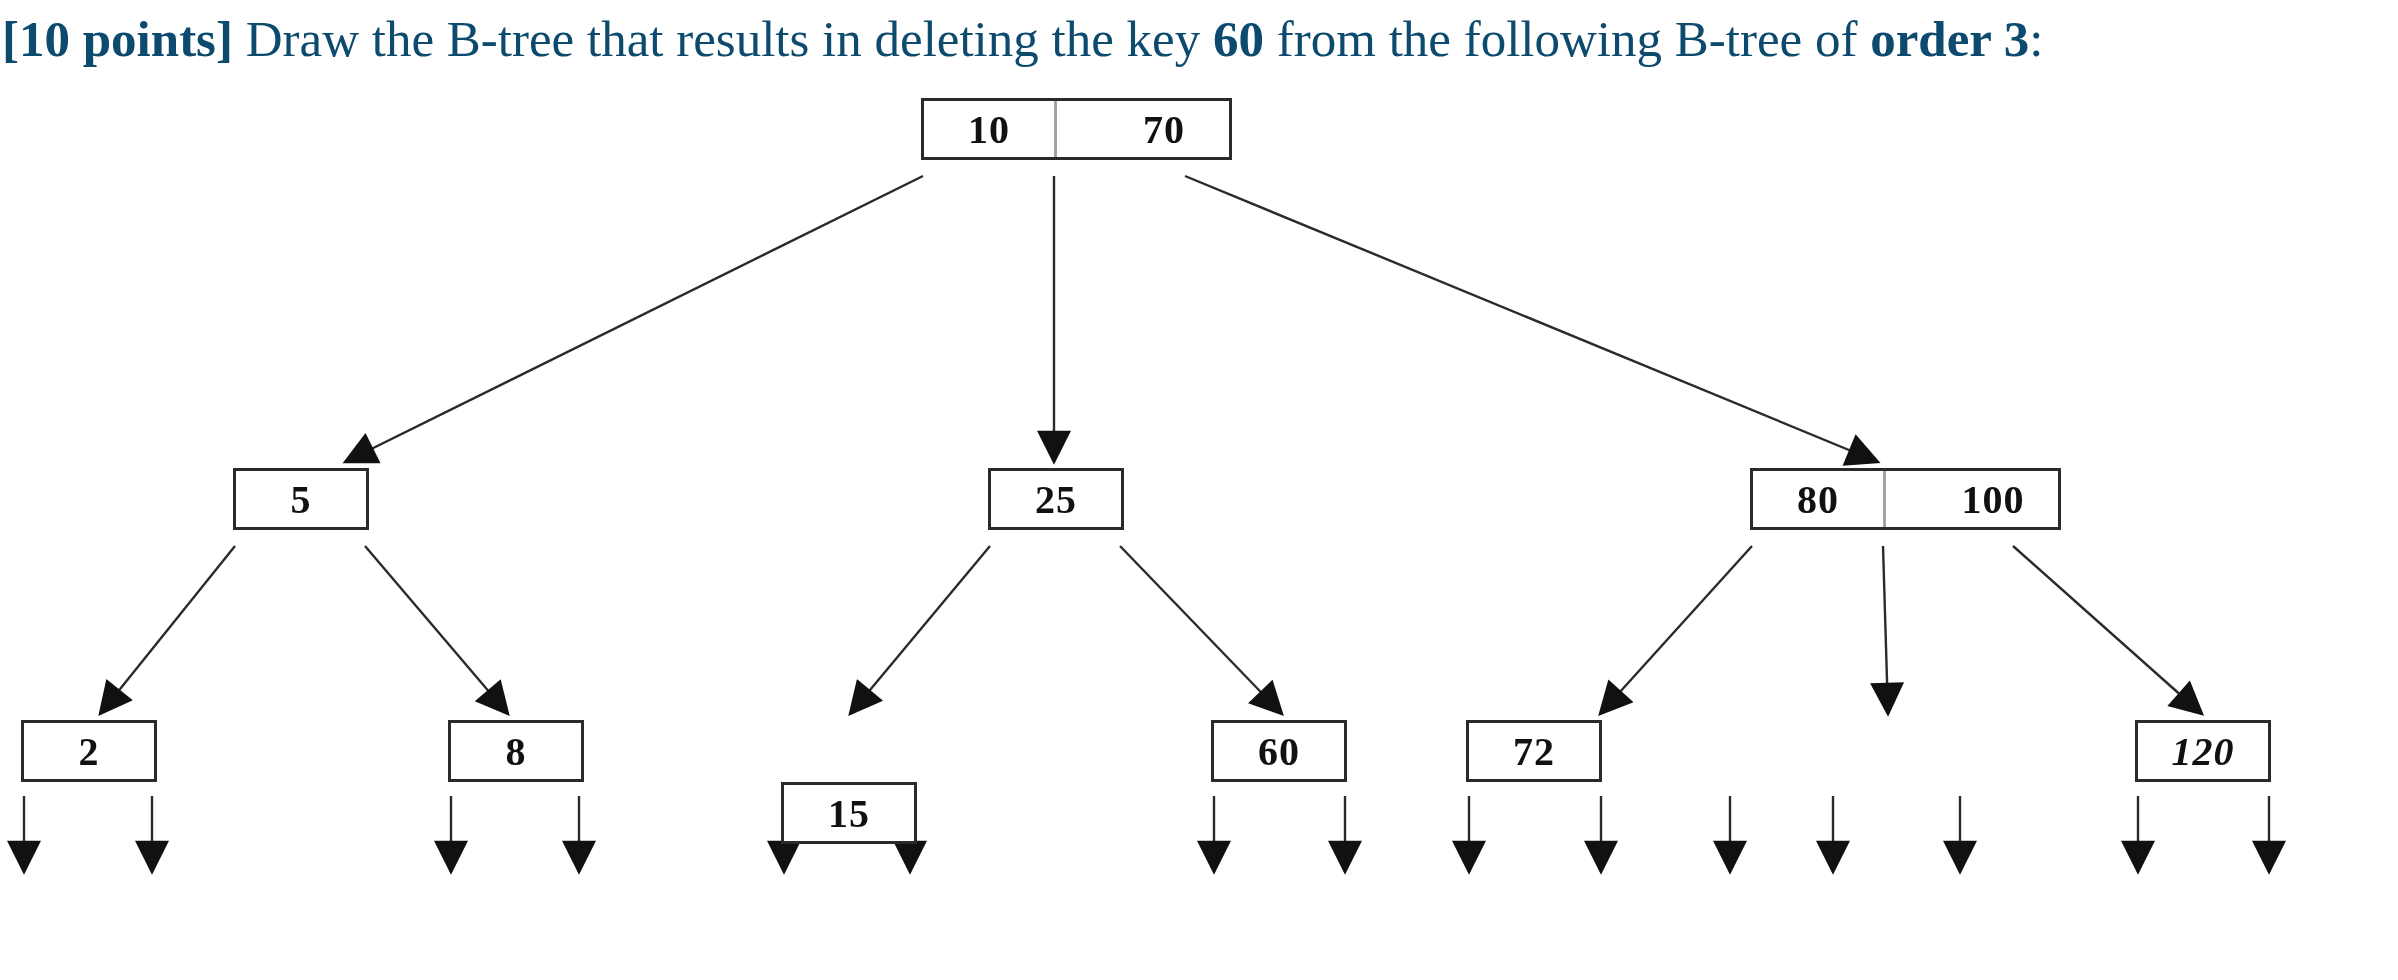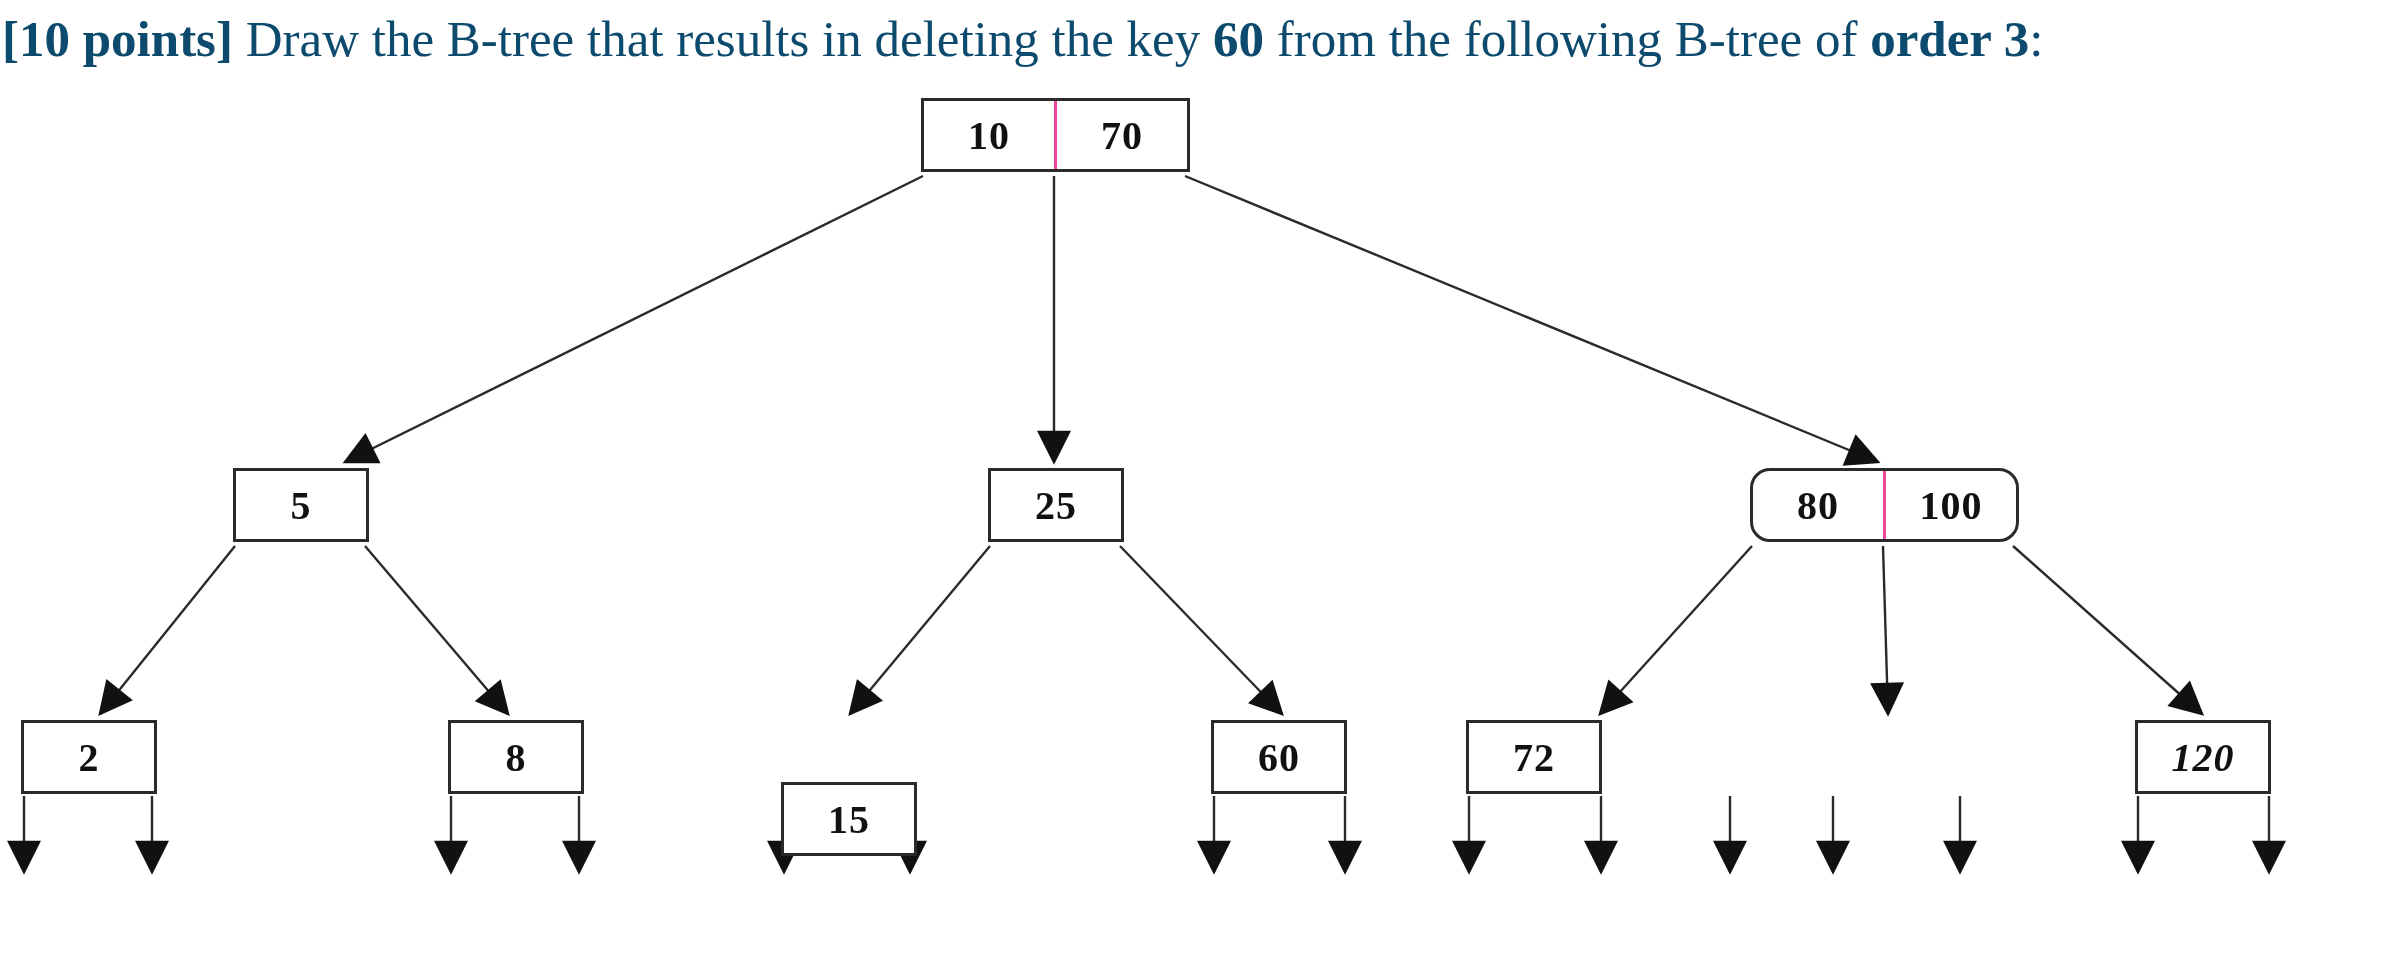--- a/index.html
+++ b/index.html
@@ -31,35 +31,35 @@
   }
   .node {
     position: absolute;
     display: flex;
     background: #ffffff;
     border: 3px solid #2a2a2a;
     box-sizing: border-box;
   }
   .cell {
     width: 130px;
-    height: 68px;
+    height: 56px;
     display: flex;
     align-items: center;
     justify-content: center;
     font-weight: 700;
     font-size: 40px;
     color: #111111;
     letter-spacing: 1px;
   }
-  .cell + .cell { border-left: 3px solid #ec4899; }
+  .cell + .cell { border-left: 3px solid #a3a3a3; padding-left: 42px; }
   
   .pos-root   { left: 921px;  top: 98px;  }
   .pos-n5     { left: 233px;  top: 468px; }
   .pos-n25    { left: 988px;  top: 468px; }
-  .pos-n80    { left: 1750px; top: 468px; border-radius: 20px; }
+  .pos-n80    { left: 1750px; top: 468px; }
   .pos-l2     { left: 21px;   top: 720px; }
   .pos-l8     { left: 448px;  top: 720px; }
   .pos-l15    { left: 781px;  top: 756px; margin-top: 26px; }
   .pos-l60    { left: 1211px; top: 720px; }
   .pos-l7275  { left: 1466px; top: 720px; }
   .pos-l90    { left: 1830px; top: 720px; }
   .pos-l120   { left: 2135px; top: 720px; font-style: italic; }
 </style>
 </head>
 <body>

